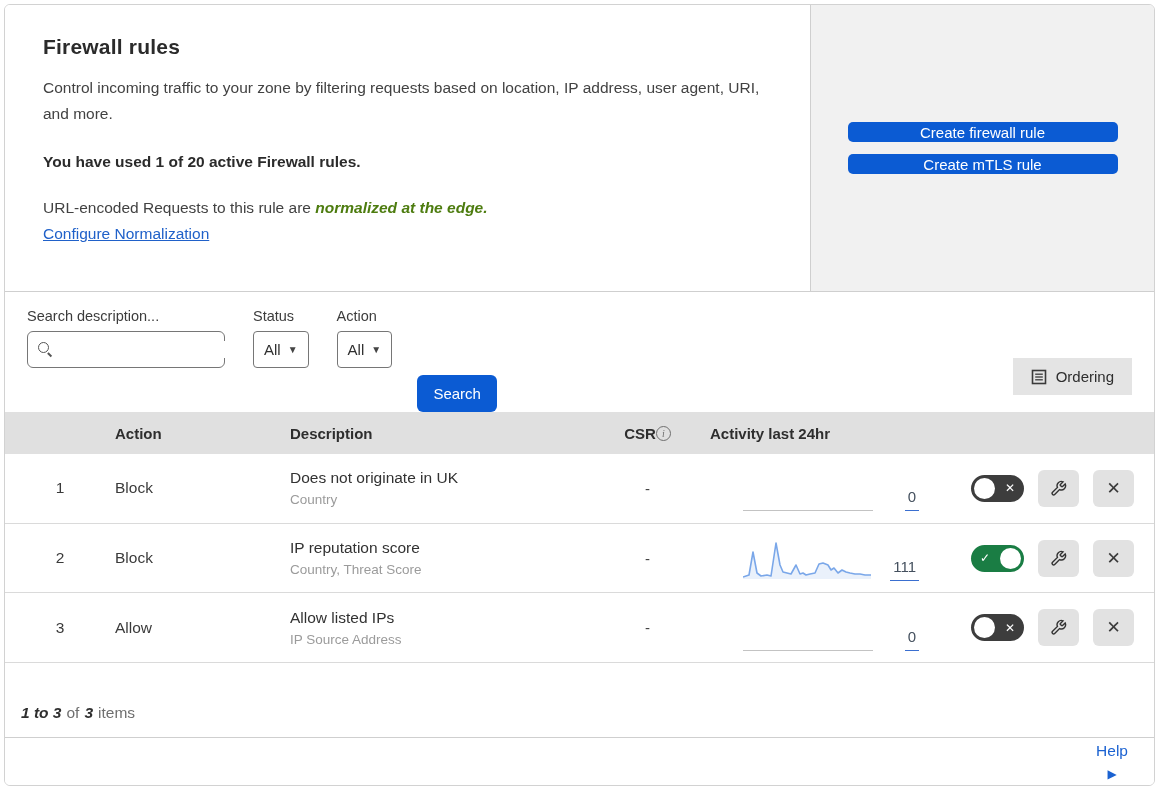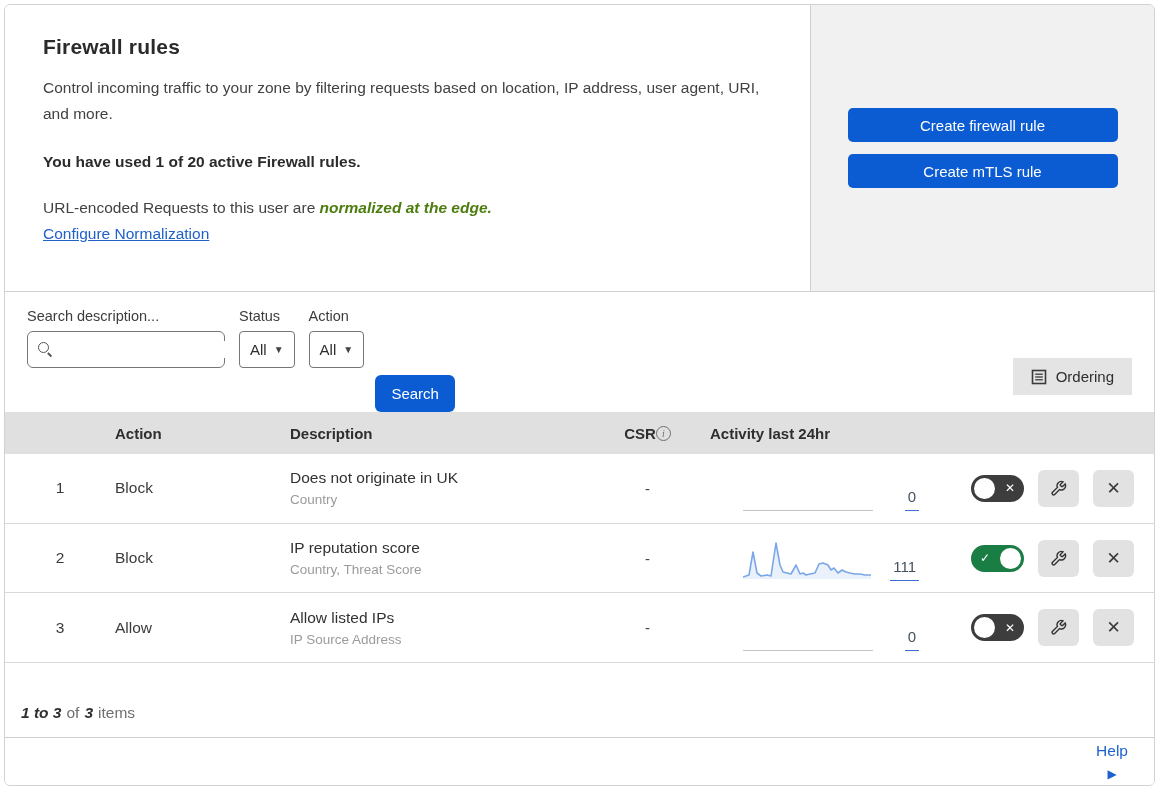--- a/index.html
+++ b/index.html
@@ -13,26 +13,26 @@
   .header-left { width:806px; border-right:1px solid #cfcfcf; padding:30px 38px; background:#fff; }
   .page-title { font-size:21px; font-weight:700; color:#2b2b2b; letter-spacing:.2px; }
   .desc { margin-top:16px; font-size:15.5px; line-height:26px; color:#424242; max-width:720px; }
   .usage { margin-top:26px; font-size:15.5px; font-weight:700; color:#2b2b2b; }
   .norm { margin-top:28px; font-size:15.5px; color:#424242; }
   .norm b { color:#4d7c0f;font-style:italic; }
   .norm-link { display:inline-block; margin-top:8px; font-size:15.5px; color:#2061c9;
     text-decoration:underline; cursor:pointer; }
   .header-right { flex:1; background:#f1f1f1; display:flex; flex-direction:column;
     align-items:center; justify-content:center; gap:12px; }
-  .btn-primary { width:270px; height:34px; background:#0b5bd3; color:#fff; border:none;
+  .btn-primary { width:270px; height:20px; background:#0b5bd3; color:#fff; border:none;
     border-radius:5px; font-size:15px; font-family:inherit; cursor:pointer; }
 
   
   .filterbar { height:120px; position:relative; padding:16px 0 0 22px; display:flex;
-    align-items:flex-start; gap:14px; flex:none; background:#fff; }
+    align-items:flex-start; gap:28px; flex:none; background:#fff; }
   .fgroup { display:flex; flex-direction:column; }
   .flabel { font-size:14.5px; color:#3c3c3c; margin-bottom:7px; }
   .search-box { width:198px; height:37px; border:1px solid #767676; border-radius:6px;
     display:flex; align-items:center; padding:0 10px; background:#fff; }
   .mag { width:15px; height:15px; position:relative; display:inline-block; }
   .mag::before { content:""; position:absolute; left:0; top:0; width:9px; height:9px;
     border:1.6px solid #555; border-radius:50%; }
   .mag::after { content:""; position:absolute; left:10px; top:10px; width:5px; height:1.6px;
     background:#555; transform:rotate(45deg); transform-origin:left center; }
   .search-input { border:none; outline:none; flex:1; margin-left:8px; font-size:15px; font-family:inherit; }
@@ -90,21 +90,21 @@
 </head>
 <body>
 
 <div class="wrapper">
 
   <div class="header">
     <div class="header-left">
       <div class="page-title">Firewall rules</div>
       <div class="desc">Control incoming traffic to your zone by filtering requests based on location, IP address, user agent, URI, and more.</div>
       <div class="usage">You have used 1 of 20 active Firewall rules.</div>
-      <div class="norm"><span>URL-encoded Requests to this user are </span><b>normalized at the edge.</b></div>
+      <div class="norm"><span>URL-encoded Requests to this rule are </span><b>normalized at the edge.</b></div>
       <a class="norm-link">Configure Normalization</a>
     </div>
     <div class="header-right">
       <button class="btn-primary">Create firewall rule</button>
       <button class="btn-primary">Create mTLS rule</button>
     </div>
   </div>
 
   <div class="filterbar">
     <div class="fgroup">

